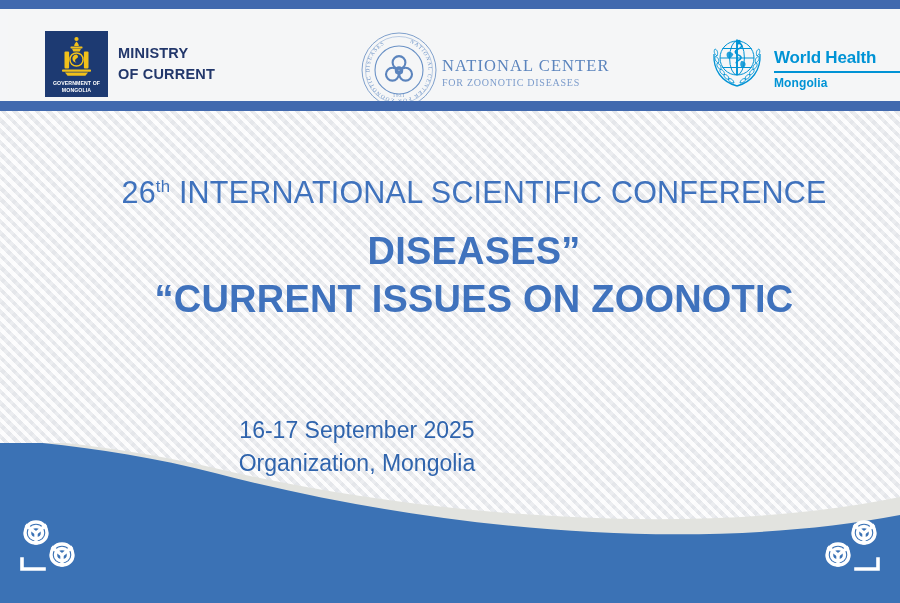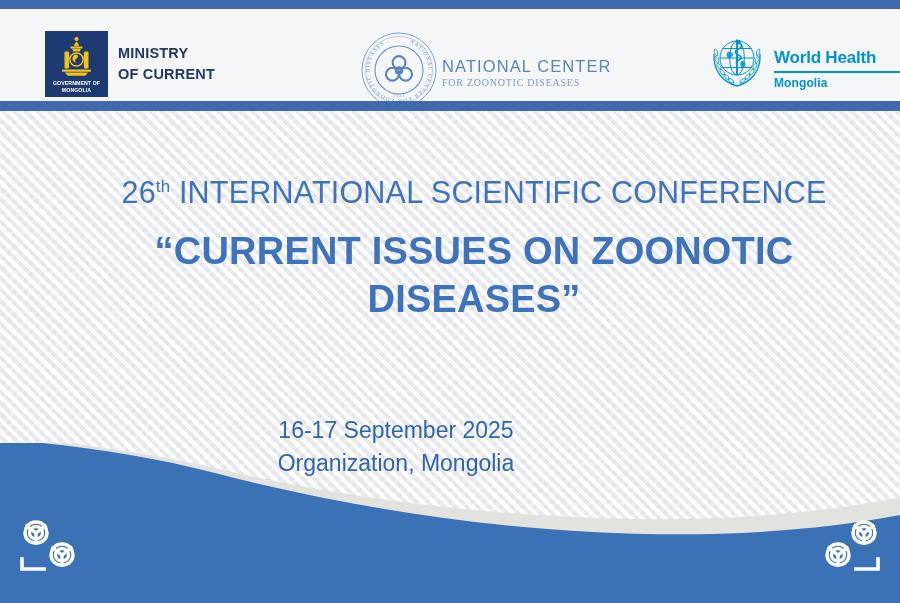--- a/index.html
+++ b/index.html
@@ -63,21 +63,21 @@
   }
 
   
   .nczd-logo {
     position:absolute; left:352px; top:22px;
     display:flex; align-items:center; gap:4px;
   }
   .nczd-seal { width:78px; height:78px; }
   .nczd-text { padding-top:6px; }
   .nczd-title {
-    color:#5b84bd; font-family:Liberation Sans, sans-serif;
+    color:#5b84bd; font-family:Liberation Serif, serif;
     font-size:16.5px; letter-spacing:1.1px; line-height:1;
   }
   .nczd-sub {
     color:#7b9bcb; font-family:"Liberation Serif", serif;
     font-size:10px; letter-spacing:.75px; line-height:1;
     margin-top:4px;
   }
 
   
   .who-logo {
@@ -129,21 +129,21 @@
     font-size:38px; font-weight:bold;
     letter-spacing:.2px; line-height:1.28;
     margin-top:17px;
   }
 
   
   .date-block {
     position:absolute; top:414px; left:0;
     width:714px; text-align:center;
     color:#2f64ad;
-    font-size:23px; line-height:1.42;margin-left:39px;
+    font-size:23px; line-height:1.42;
   }
 
   
   .wave { position:absolute; bottom:0; left:0; width:900px; height:160px; }
   .wave svg { display:block; width:900px; height:160px; }
 
   
   .ornament { position:absolute; }
   .ornament svg { display:block; }
   .ornament-left  { left:14px;  bottom:26px; }
@@ -267,22 +267,22 @@
     </div>
   </div>
 
   <div class="header-sep"></div>
 
   <div class="body-area"></div>
 
   <div class="headline">
     <div class="line-1"><span>26</span><sup>th</sup><span> INTERNATIONAL SCIENTIFIC CONFERENCE</span></div>
     <div class="line-2">
+      <div>DISEASES”</div>
       <div>“CURRENT ISSUES ON ZOONOTIC</div>
-      <div>DISEASES”</div>
     </div>
   </div>
 
   <div class="date-block">
     <div>16-17 September 2025</div>
     <div>Organization, Mongolia</div>
   </div>
 
   <div class="wave">
     <svg viewBox="0 0 900 160" preserveAspectRatio="none" aria-hidden="true">

